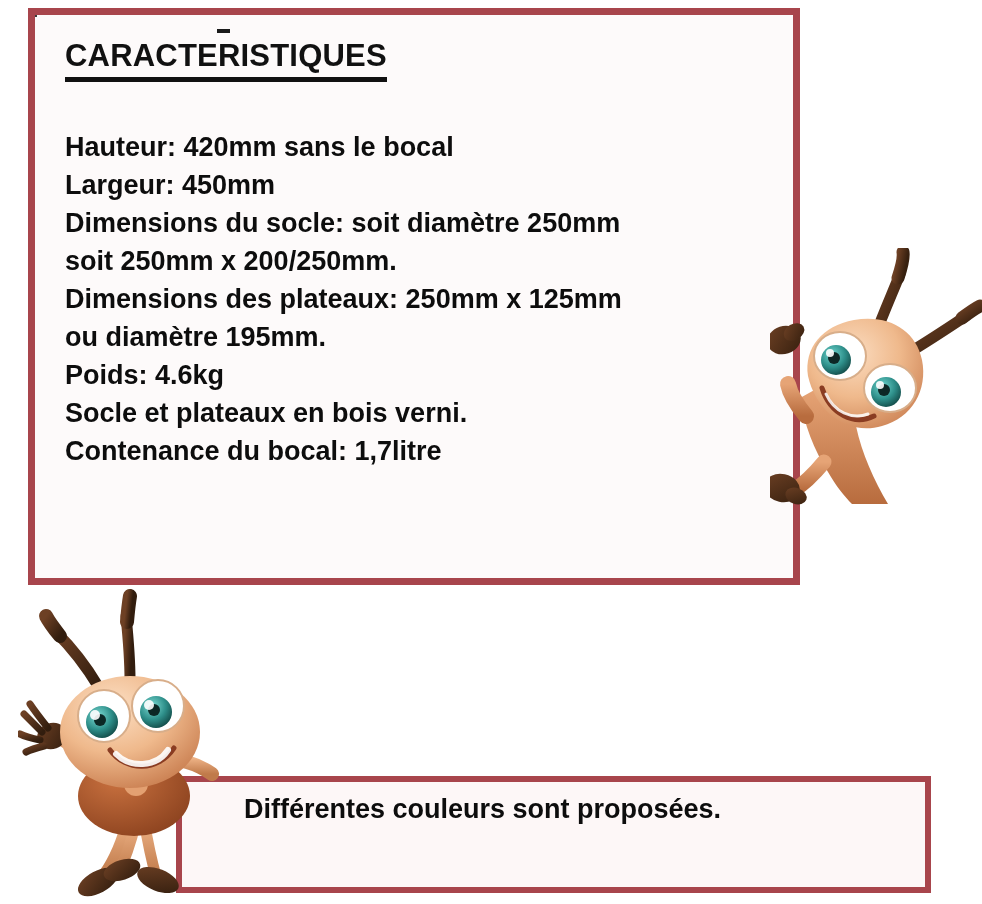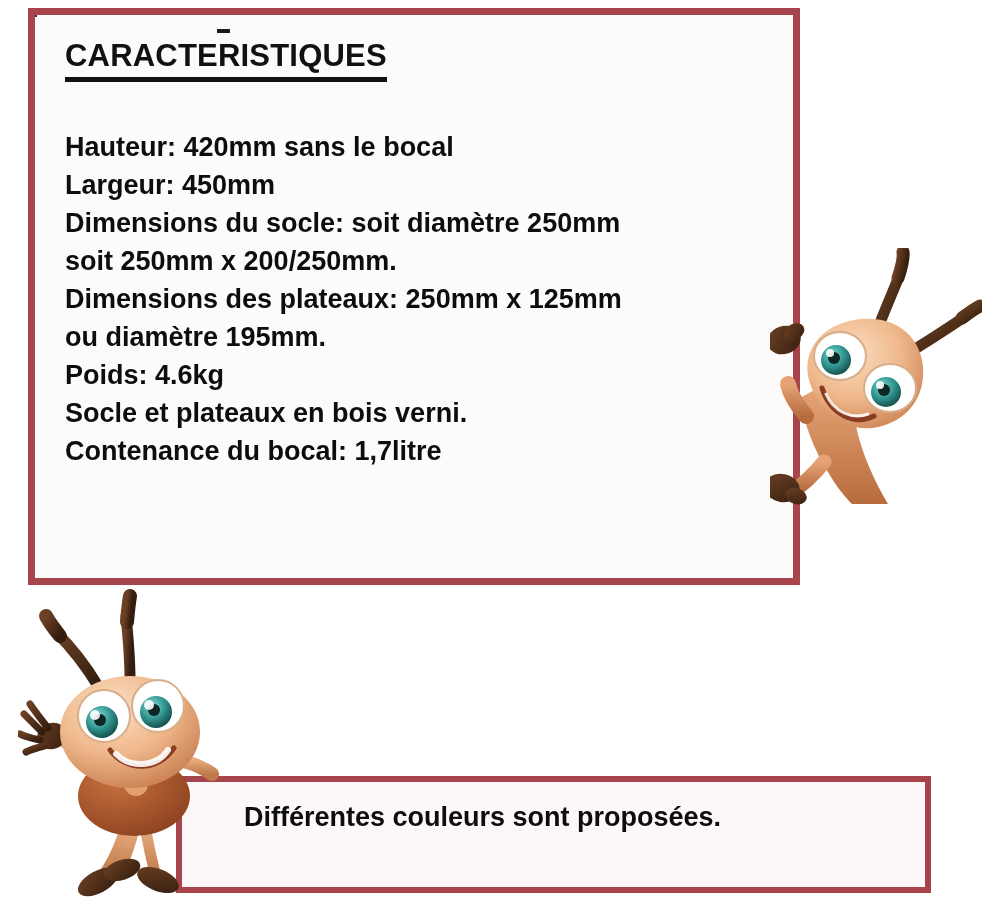--- a/index.html
+++ b/index.html
@@ -103,21 +103,21 @@
     top: 8px;
     right: 8px;
     bottom: 8px;
     inset: auto;
     position: absolute;
     background: #c4c4c4;
   }
   .colors-lines {
     position: absolute;
     left: 62px;
-    top: 16px;
+    top: 8px;
   }
   .colors-lines .line {
     font-size: 27px;
     font-weight: bold;
     color: #0d0d0d;
     line-height: 38px;
     white-space: nowrap;
   }
 
   

